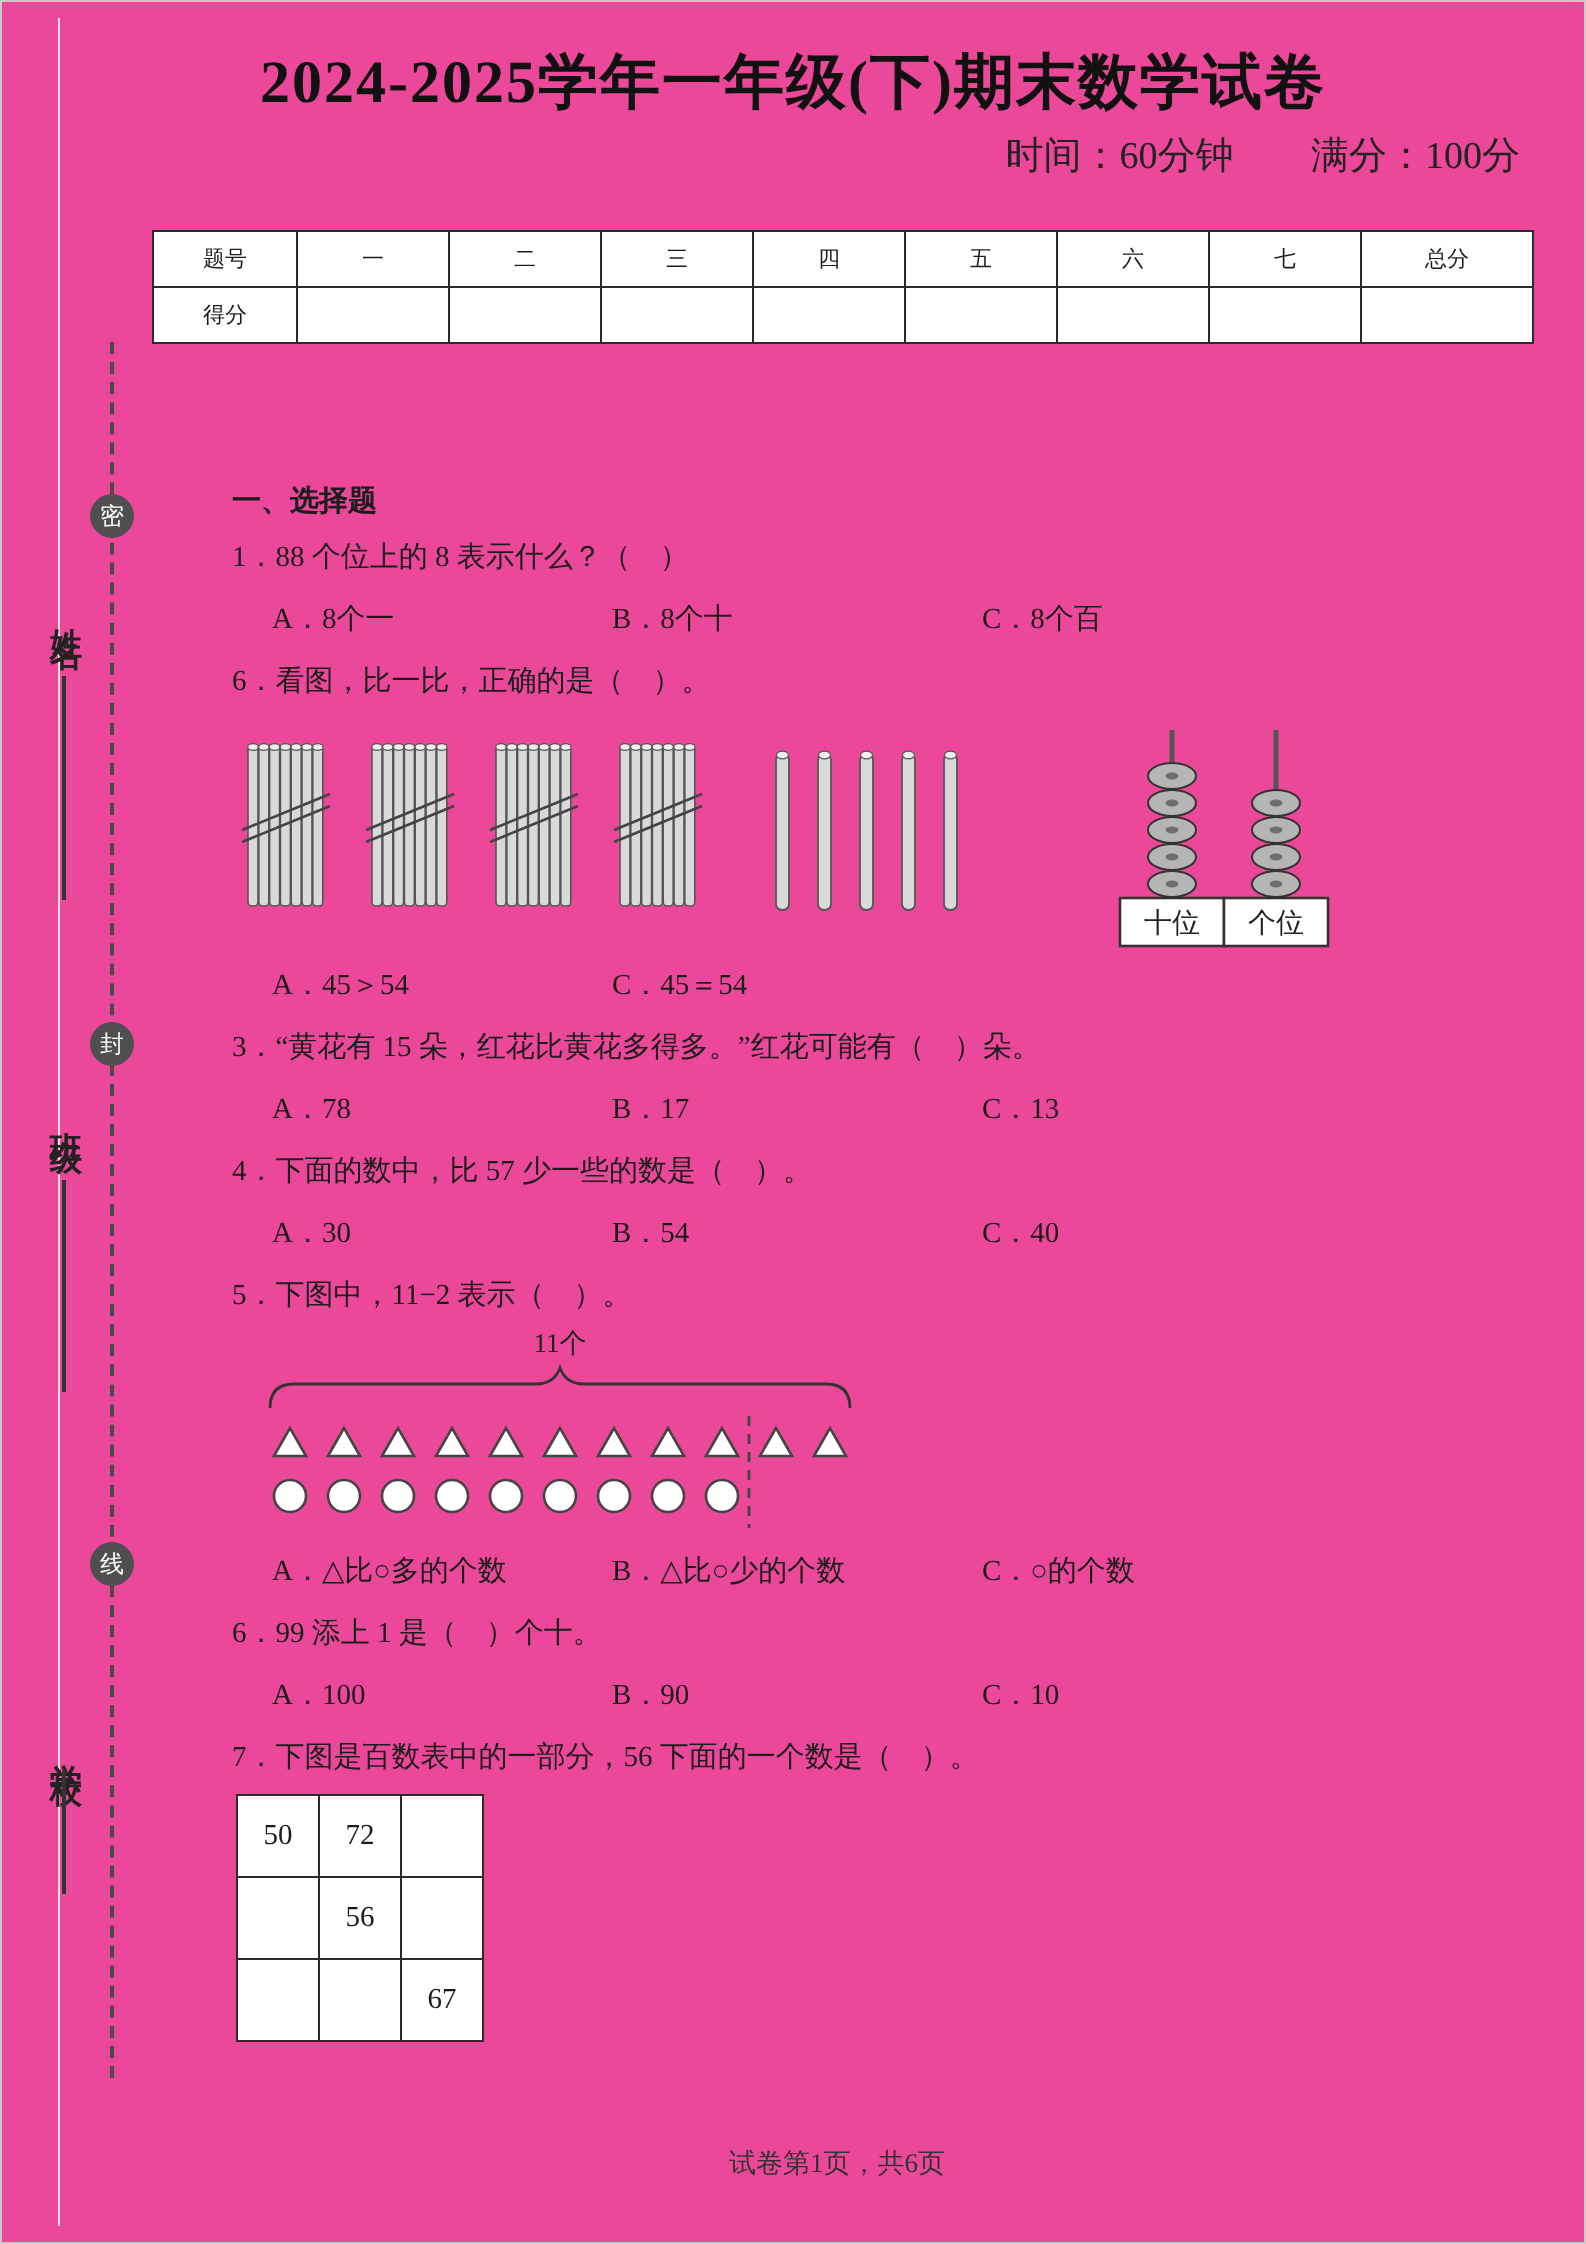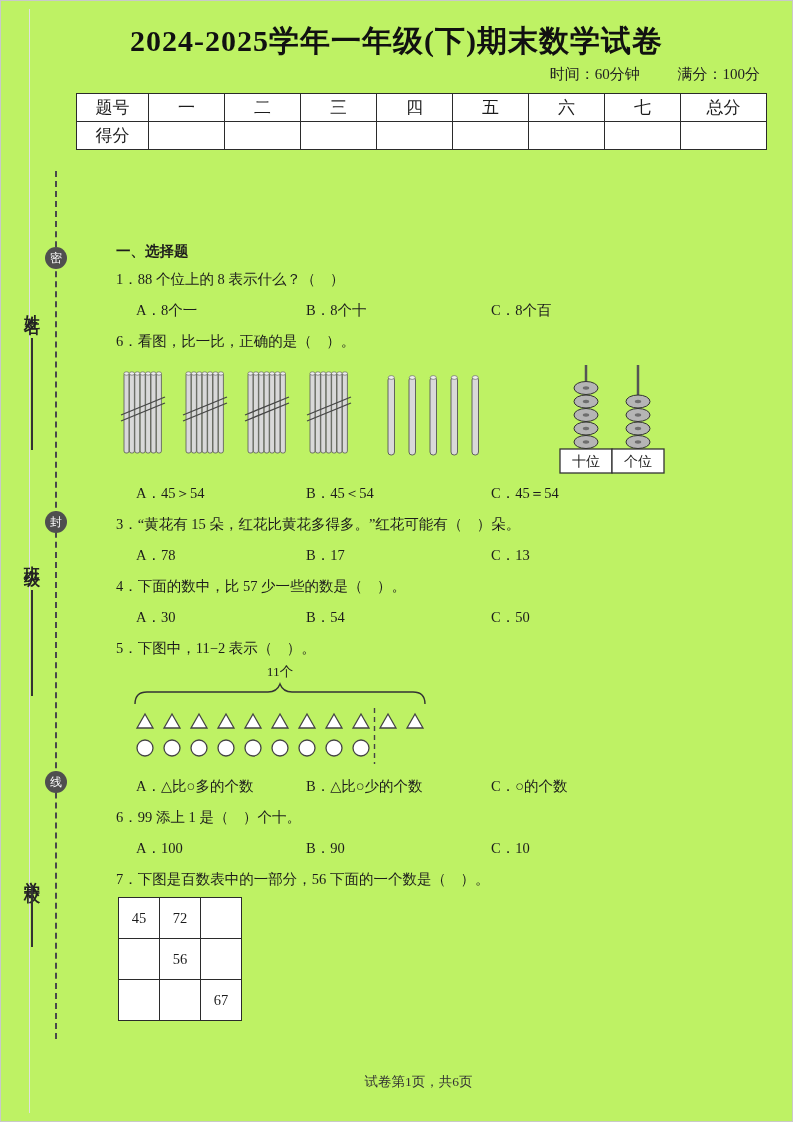--- a/index.html
+++ b/index.html
@@ -1,38 +1,38 @@
 <!DOCTYPE html>
 <html><head>
 <meta charset="utf-8">
 <style>
   * { margin:0; padding:0; box-sizing:border-box; }
   html,body { background:#ffffff; }
   .paper {
     position:relative; width:793px; height:1122px; margin:0 auto;
-    background:#bef264; overflow:hidden;
+    background:#ec4899; overflow:hidden;
     border:1px solid #c9c9c9;
     font-family:"Liberation Serif","DejaVu Serif",serif;
     color:#1c1c1c;
   }
   .page-margin-line {
     position:absolute; left:28px; top:8px; height:1104px; width:0;
     border-left:1px solid #e0e0e0;
   }
   .title {
     position:absolute; top:20px; left:0; width:100%;
     text-align:center; font-size:30px; font-weight:bold; letter-spacing:1px;
     color:#111;
   }
-  .meta { position:absolute; top:64px; right:32px; font-size:15px; color:#222; }
+  .meta { position:absolute; top:64px; right:32px; font-size:19px; color:#222; }
   .meta span + span { margin-left:34px; }
 
   .score-table {
-    position:absolute; left:75px; top:92px; width:690px;
-    border-collapse:collapse; table-layout:fixed; font-size:17px;
+    position:absolute; left:75px; top:114px; width:690px;
+    border-collapse:collapse; table-layout:fixed; font-size:11px;
   }
   .score-table td { border:1.6px solid #2b2b2b; height:28px; text-align:center; background:#fff; }
 
   
   .seal-line { position:absolute; left:54px; top:170px; height:868px; width:0; border-left:2px dashed #4a4a4a; }
   .seal-badge {
     position:absolute; left:44px; width:22px; height:22px; border-radius:50%;
     background:#4f4f4f; color:#fff; font-size:12px; text-align:center; line-height:22px;
     font-family:"Liberation Sans","DejaVu Sans",sans-serif;
   }
@@ -236,36 +236,35 @@
           <ellipse cx="522" cy="44.5" rx="12" ry="6.5" fill="#b5b5b5" stroke="#333" stroke-width="1"></ellipse>
           <ellipse cx="522" cy="44.5" rx="3.2" ry="1.7" fill="#6e6e6e"></ellipse>
           <rect x="444" y="92" width="52" height="24" fill="#fff" stroke="#333" stroke-width="1.3"></rect>
           <rect x="496" y="92" width="52" height="24" fill="#fff" stroke="#333" stroke-width="1.3"></rect>
           <text x="470" y="109" text-anchor="middle" font-size="14" fill="#222" font-family="Liberation Serif, DejaVu Serif, serif">十位</text>
           <text x="522" y="109" text-anchor="middle" font-size="14" fill="#222" font-family="Liberation Serif, DejaVu Serif, serif">个位</text>
         </svg>
     </div>
     <div class="opts">
       <span>A．45＞54</span>
-      <span>B．45＜54</span>
       <span>C．45＝54</span>
     </div>
 
     <div class="qtext">3．“黄花有 15 朵，红花比黄花多得多。”红花可能有（　）朵。</div>
     <div class="opts">
       <span>A．78</span>
       <span>B．17</span>
       <span>C．13</span>
     </div>
 
     <div class="qtext">4．下面的数中，比 57 少一些的数是（　）。</div>
     <div class="opts">
       <span>A．30</span>
       <span>B．54</span>
-      <span>C．50</span>
+      <span>C．40</span>
     </div>
 
     <div class="qtext" style="margin-bottom:4px">5．下图中，11−2 表示（　）。</div>
     <div class="figure fig-q5">
       <svg id="q5-svg" width="310" height="108" viewBox="0 0 310 108">
           <path d="M4,42 Q4,30 16,30 L137,30 Q146,30 149,22 Q152,30 161,30 L282,30 Q294,30 294,42" fill="none" stroke="#333" stroke-width="1.4"></path>
           <text x="149" y="14" text-anchor="middle" font-size="13.5" fill="#222" font-family="Liberation Serif, DejaVu Serif, serif">11个</text>
           <polygon points="14,52 6,66 22,66" fill="#fff" stroke="#444" stroke-width="1.3"></polygon>
           <polygon points="41,52 33,66 49,66" fill="#fff" stroke="#444" stroke-width="1.3"></polygon>
           <polygon points="68,52 60,66 76,66" fill="#fff" stroke="#444" stroke-width="1.3"></polygon>
@@ -299,21 +298,21 @@
     <div class="opts">
       <span>A．100</span>
       <span>B．90</span>
       <span>C．10</span>
     </div>
 
     <div class="qtext" style="margin-bottom:8px">7．下图是百数表中的一部分，56 下面的一个数是（　）。</div>
     <table class="hundred-grid">
       <tbody>
           <tr>
-        <td>45</td>
+        <td>50</td>
         <td>72</td>
         <td></td>
       </tr>
       <tr>
         <td></td>
         <td>56</td>
         <td></td>
       </tr>
       <tr>
         <td></td>

